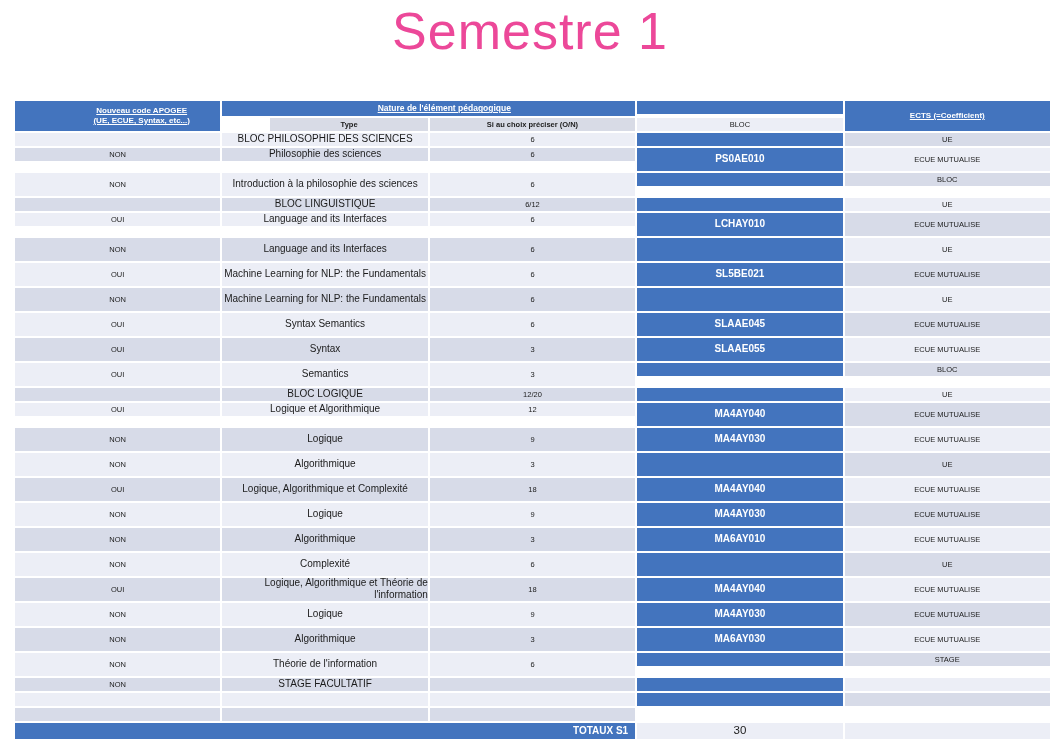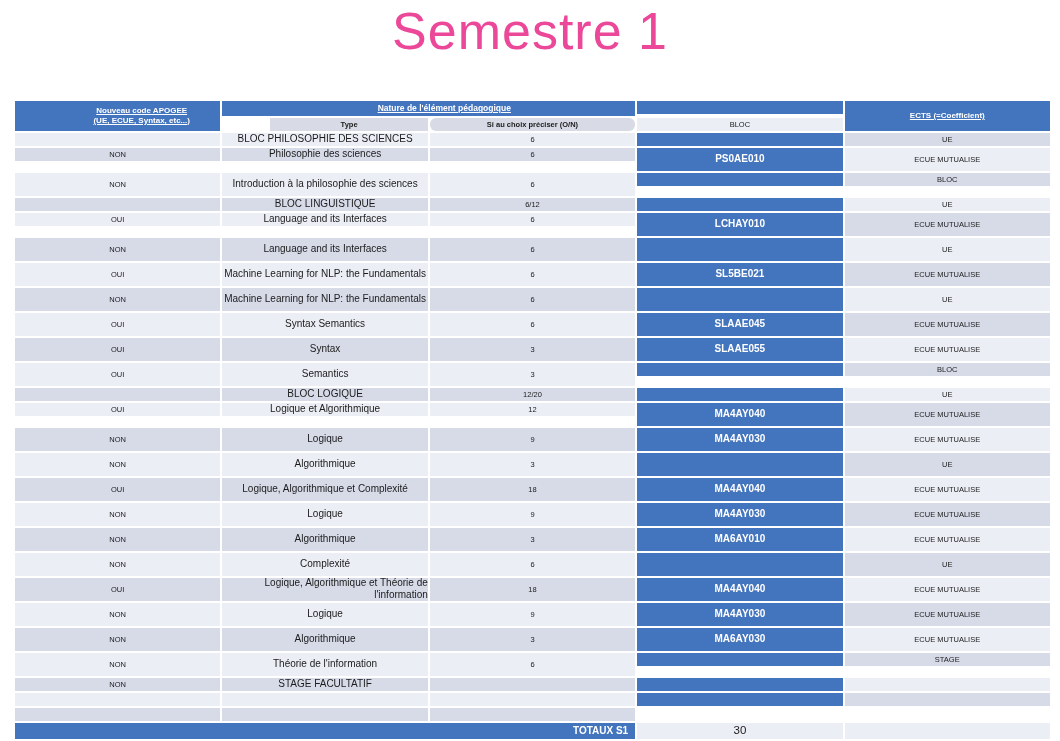--- a/index.html
+++ b/index.html
@@ -51,21 +51,21 @@
   }
   .hdr-code { grid-column: 1; grid-row: 1 / 3; flex-direction: column; padding-left: 48px; }
   .hdr-nature { grid-column: 2 / 4; grid-row: 1; height: 15px; font-size: 8.5px; padding-left: 31px; }
   .sub-hdr {
     background: #d8dbe6;
     font-weight: 700;
     font-size: 7.5px;
     height: 13px;
   }
   .sub-type { grid-column: 2; grid-row: 2; margin-left: 48px; }
-  .sub-choix { grid-column: 3; grid-row: 2; border-radius: 6px; }
+  .sub-choix { grid-column: 3; grid-row: 2; }
   .hdr-intitule { grid-column: 4; grid-row: 1 / 3; }
   .hdr-ects { grid-column: 5; grid-row: 1 / 3; }
   .row { display: contents; }
   .row.s .cell { height: 13px; }
   .row.t .cell { height: 23px; }
   .row.x .cell { height: 16px; }
   .row.light .bg { background: #eceef6; }
   .row.dark .bg { background: #d7dbe8; }
   .code-cell { font-size: 10px; }
   .intitule-cell { font-size: 10px; text-align: right; }

